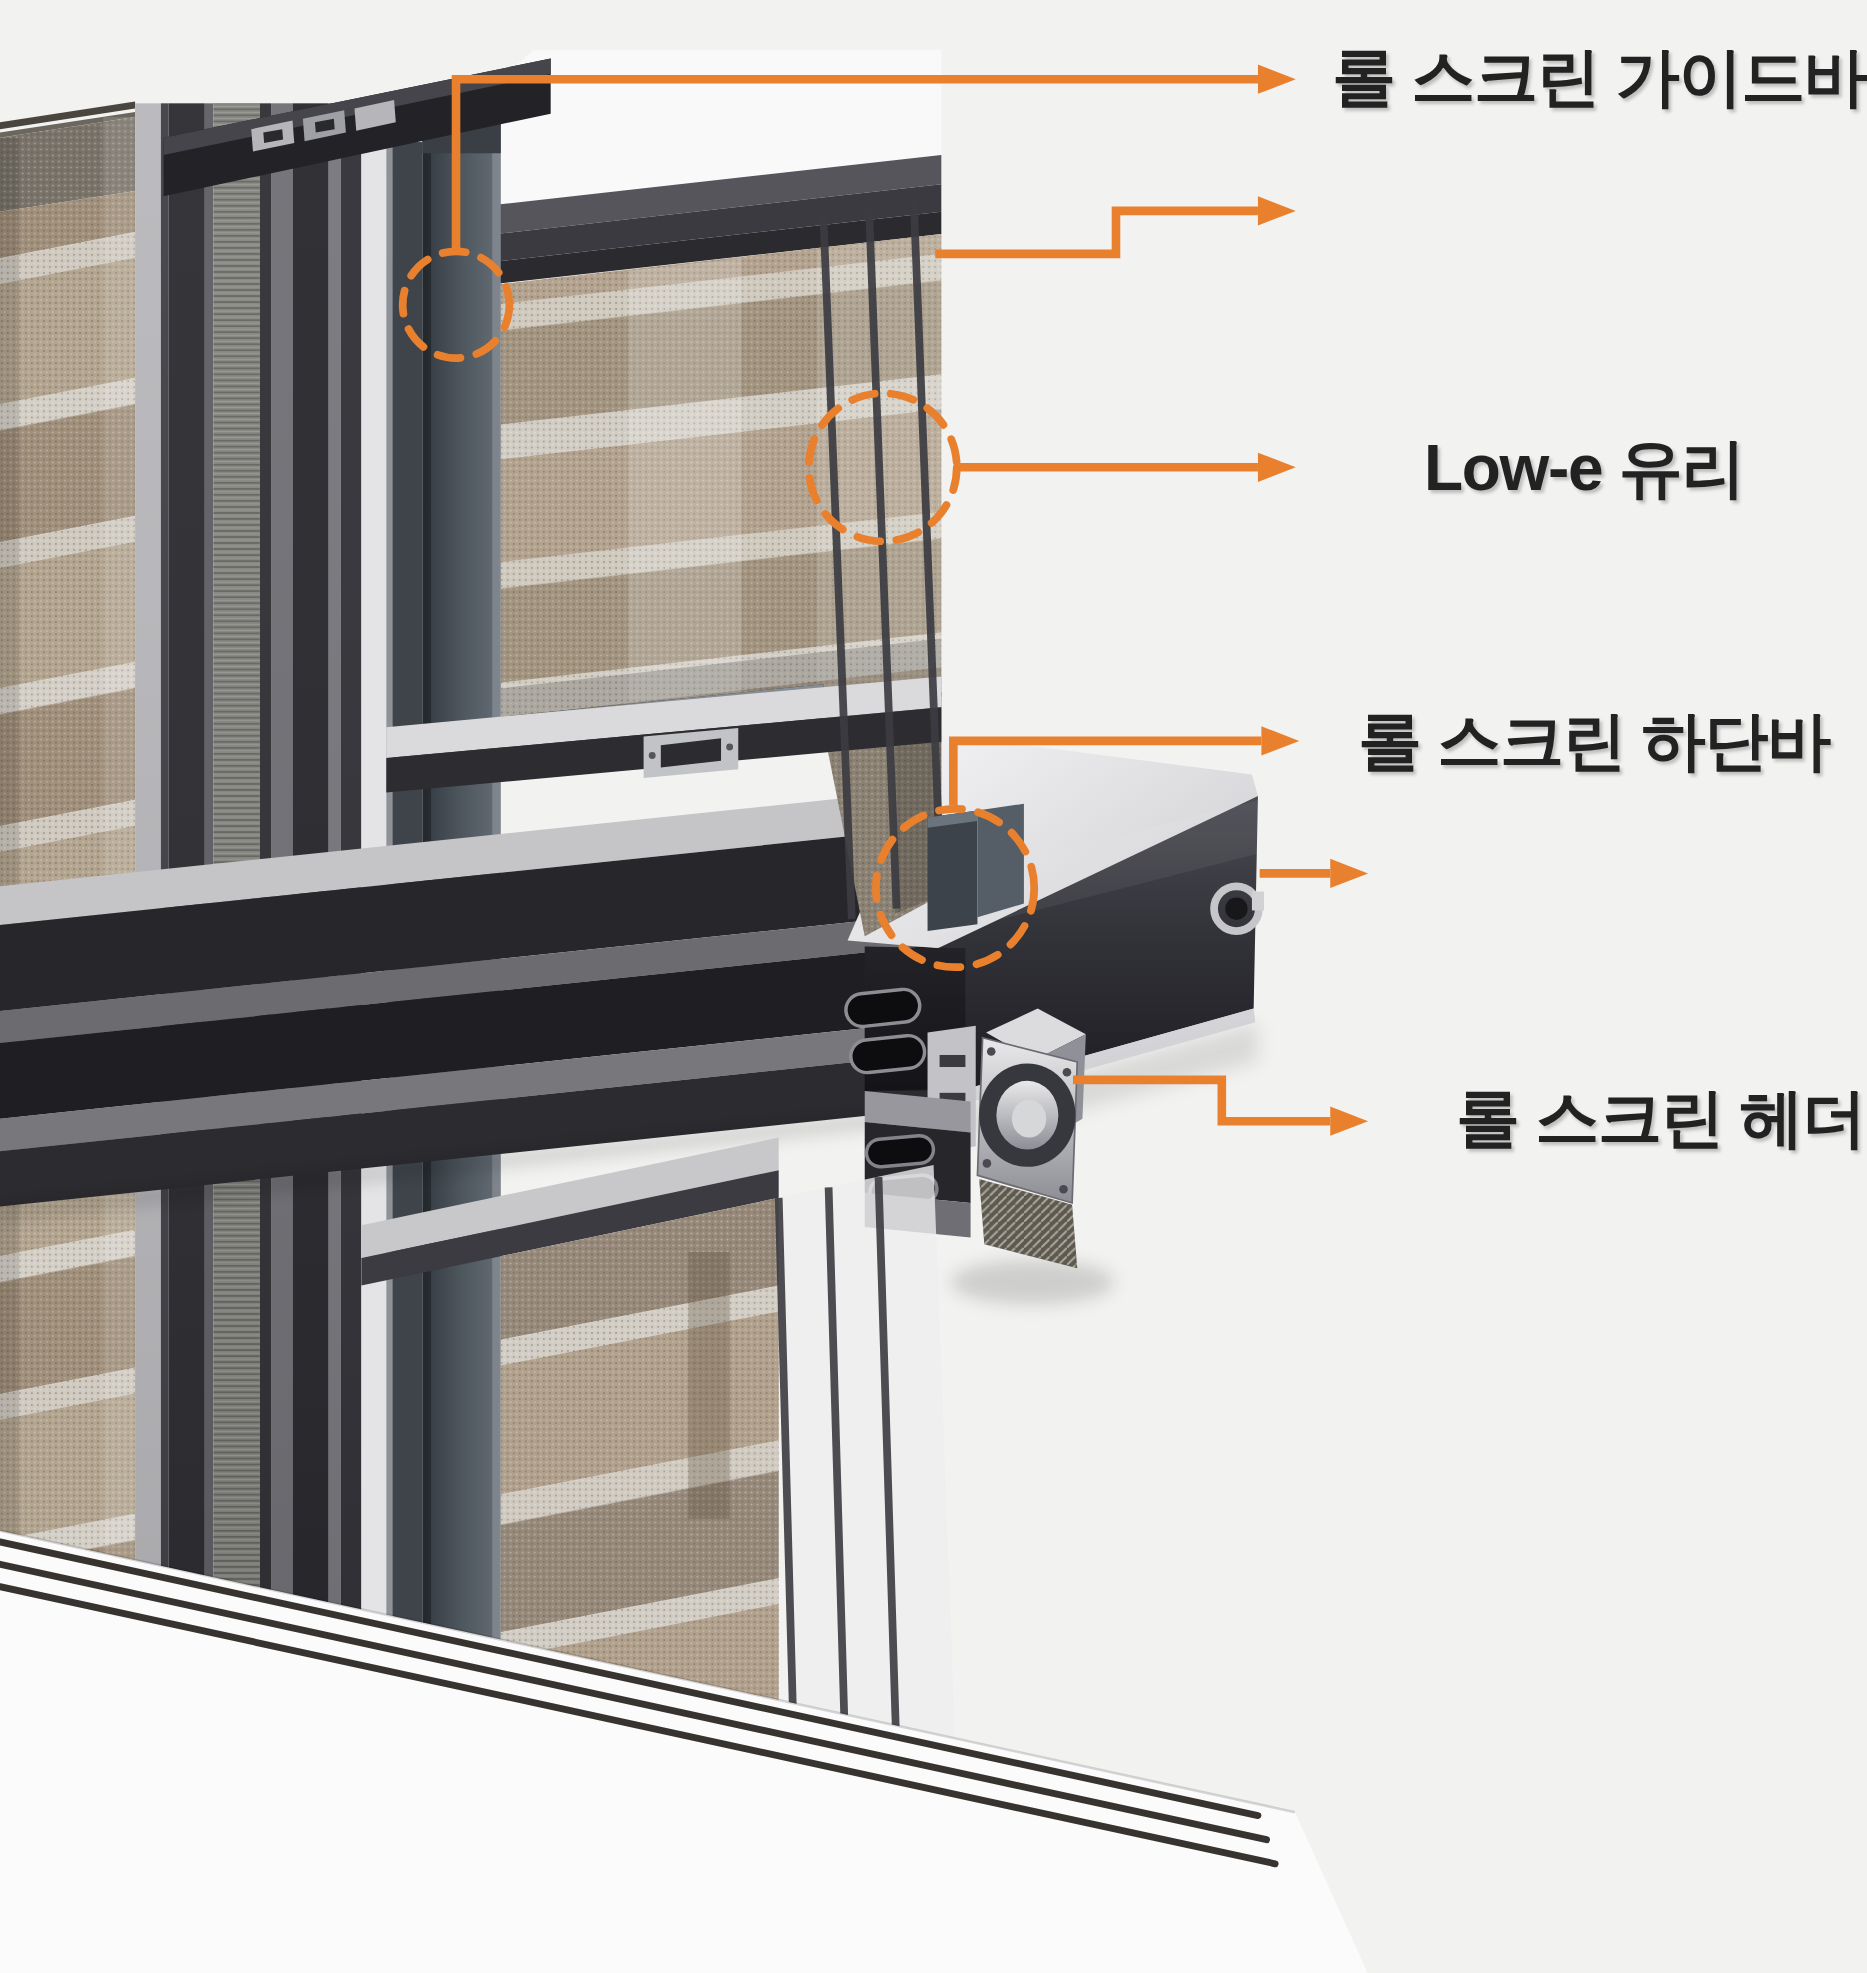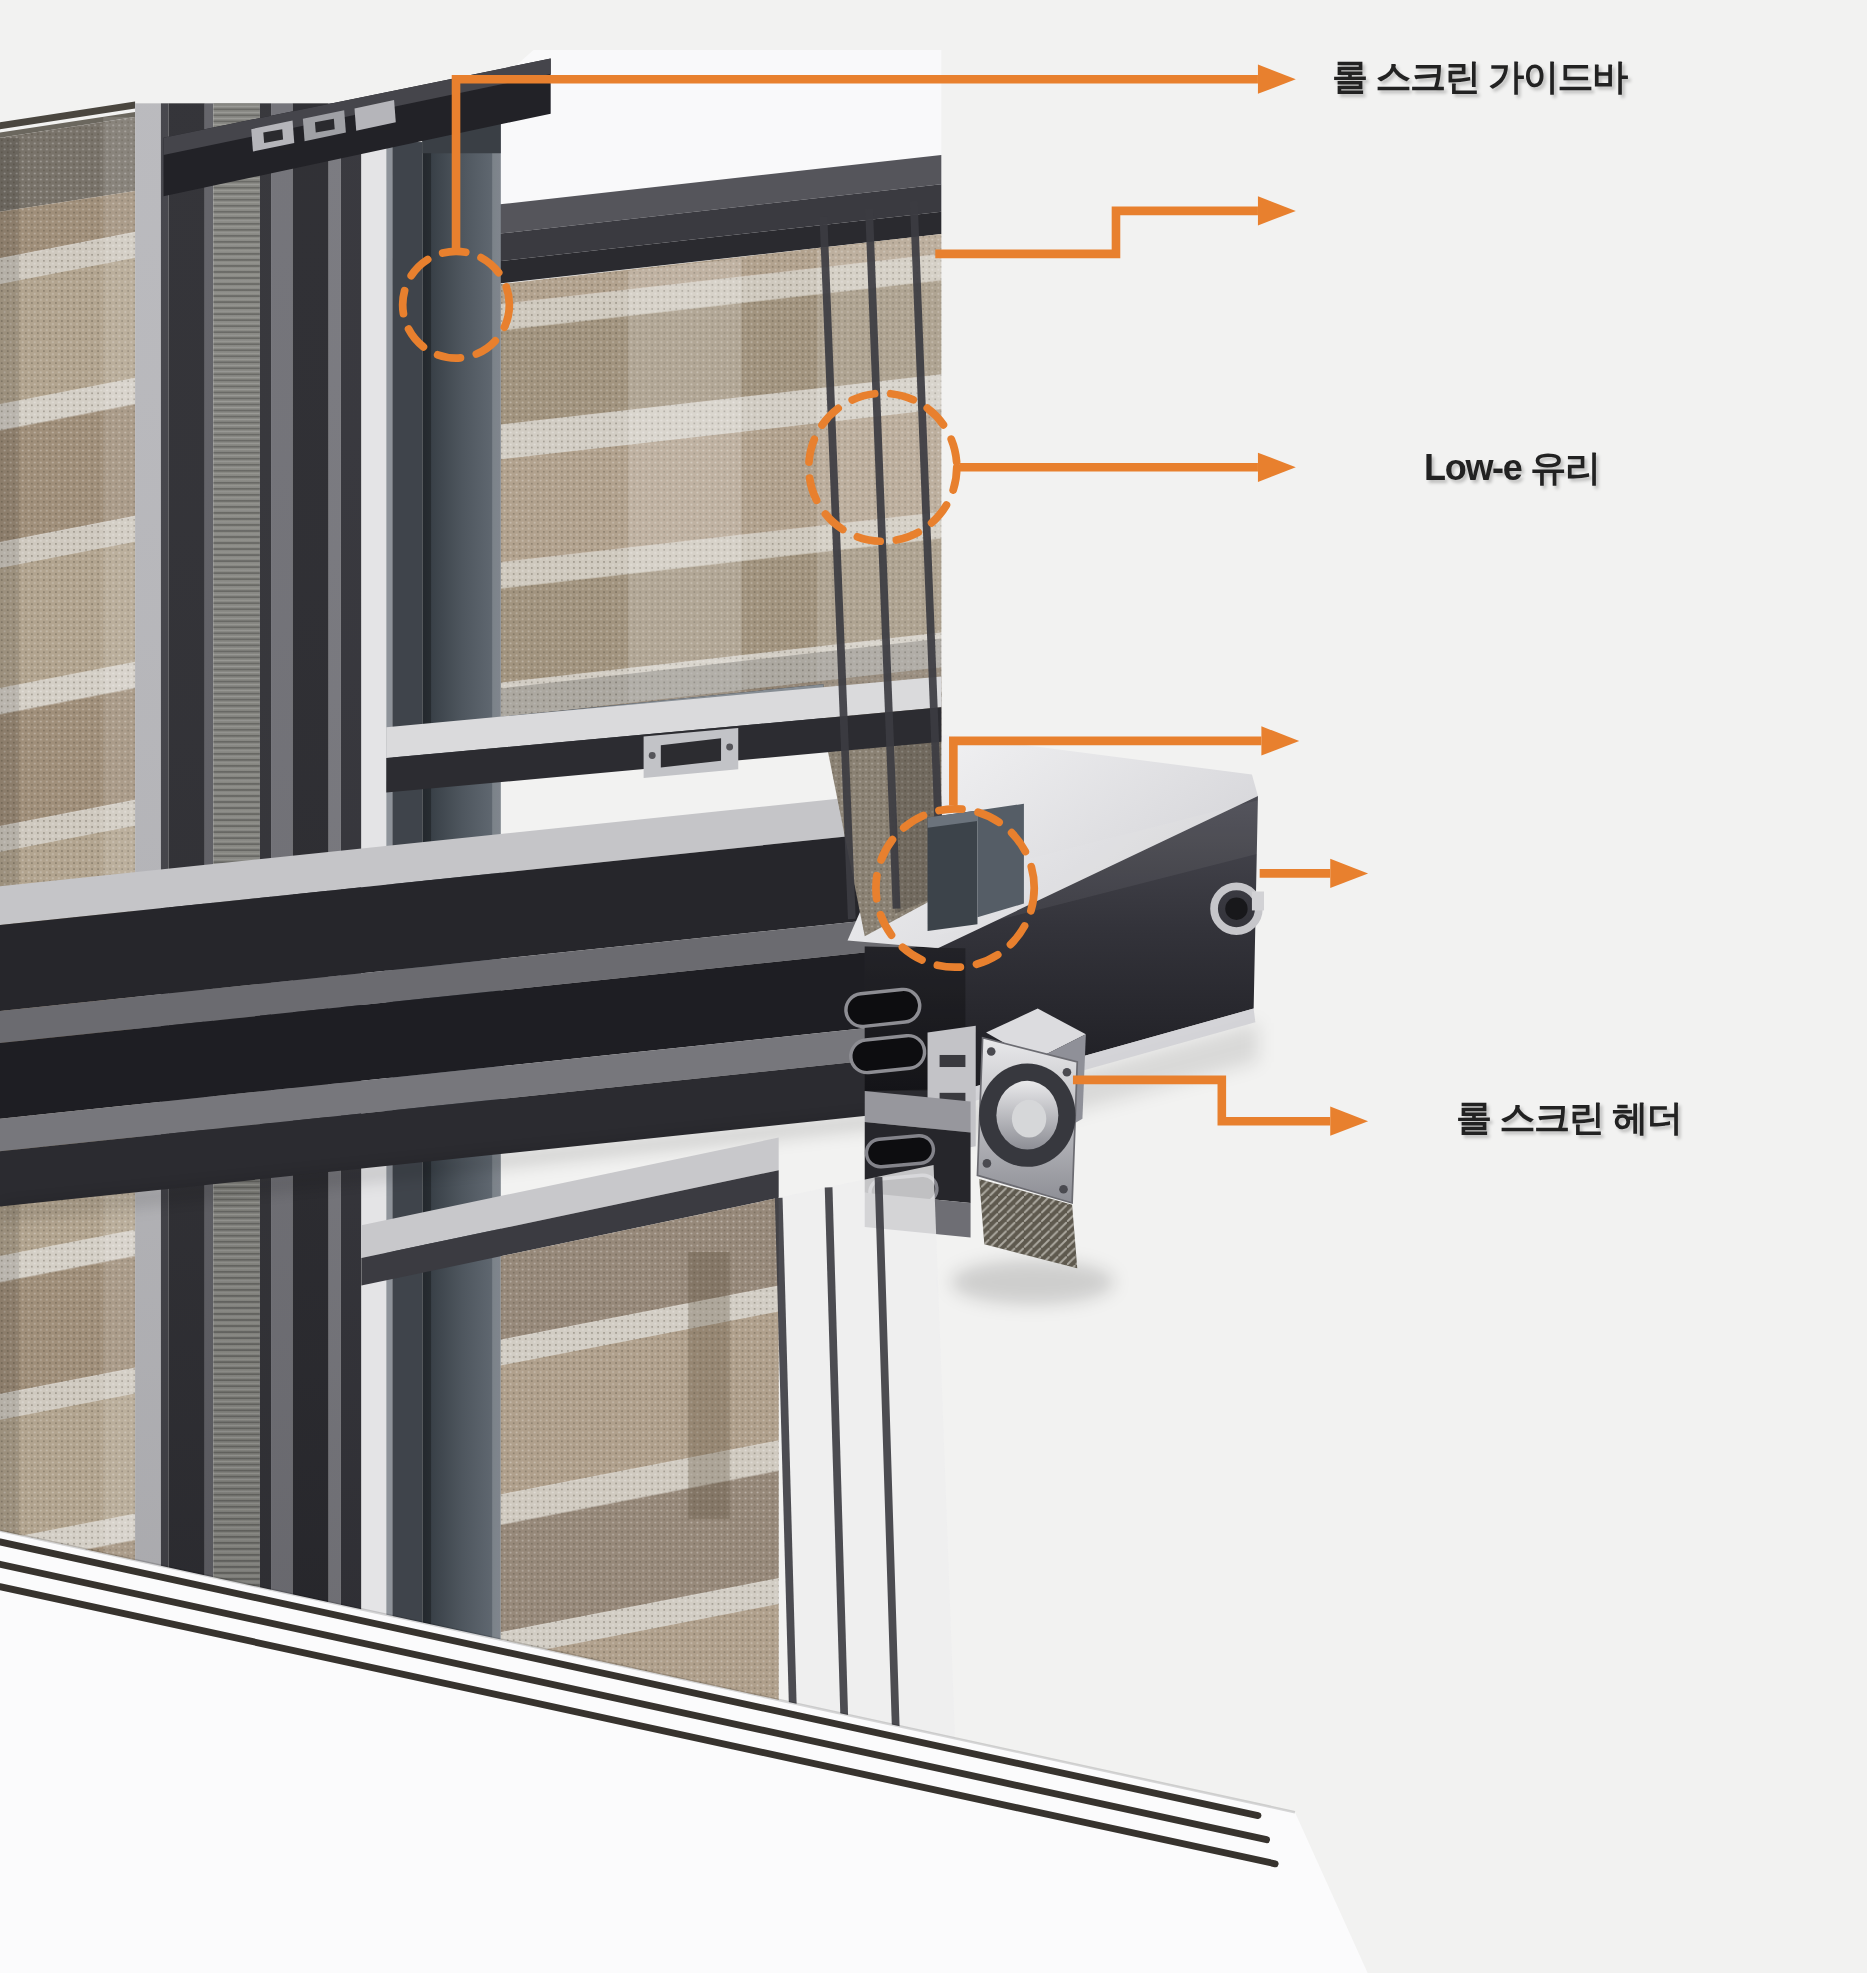--- a/index.html
+++ b/index.html
@@ -2,21 +2,21 @@
 <html style="font-size:13.8px"><head>
 <meta charset="utf-8">
 <style>
   html,body{margin:0;padding:0;background:#e8e8e8;}
   .canvas{
     position:relative;width:1868px;height:1974px;background:#f2f2f1;
     overflow:hidden;font-family:"Liberation Sans", sans-serif;
   }
   .canvas svg{position:absolute;left:0;top:0;}
   .label{
-    position:absolute;font-size:36px;font-weight:700;color:#222222;
+    position:absolute;font-size:64px;font-weight:700;color:#222222;
     letter-spacing:-1.3px;white-space:nowrap;line-height:60px;
     text-shadow:2.6px 3.4px 3.4px rgba(0,0,0,0.22);
   }
 </style>
 </head>
 <body>
 
 <div class="canvas">
 
 <svg width="1868" height="1974" viewBox="0 0 2171 2294">
@@ -287,16 +287,17 @@
     </g>
     <g>
       <polyline points="1247,1255 1420,1255 1420,1303 1546,1303"></polyline>
       <polygon points="1546,1286 1590,1303 1546,1320" fill="#E8802E" stroke="none"></polygon>
     </g>
   </g>
 </svg>
 
 <div class="label" style="left:1332px;top:47px">롤 스크린 가이드바</div>
 <div class="label" style="left:1424px;top:438px">Low-e 유리</div>
+<div class="label" style="left:1358px;top:711px">롤 스크린 하단바</div>
 <div class="label" style="left:1456px;top:1088px">롤 스크린 헤더</div>
 
 </div>
 
 
 </body></html>

